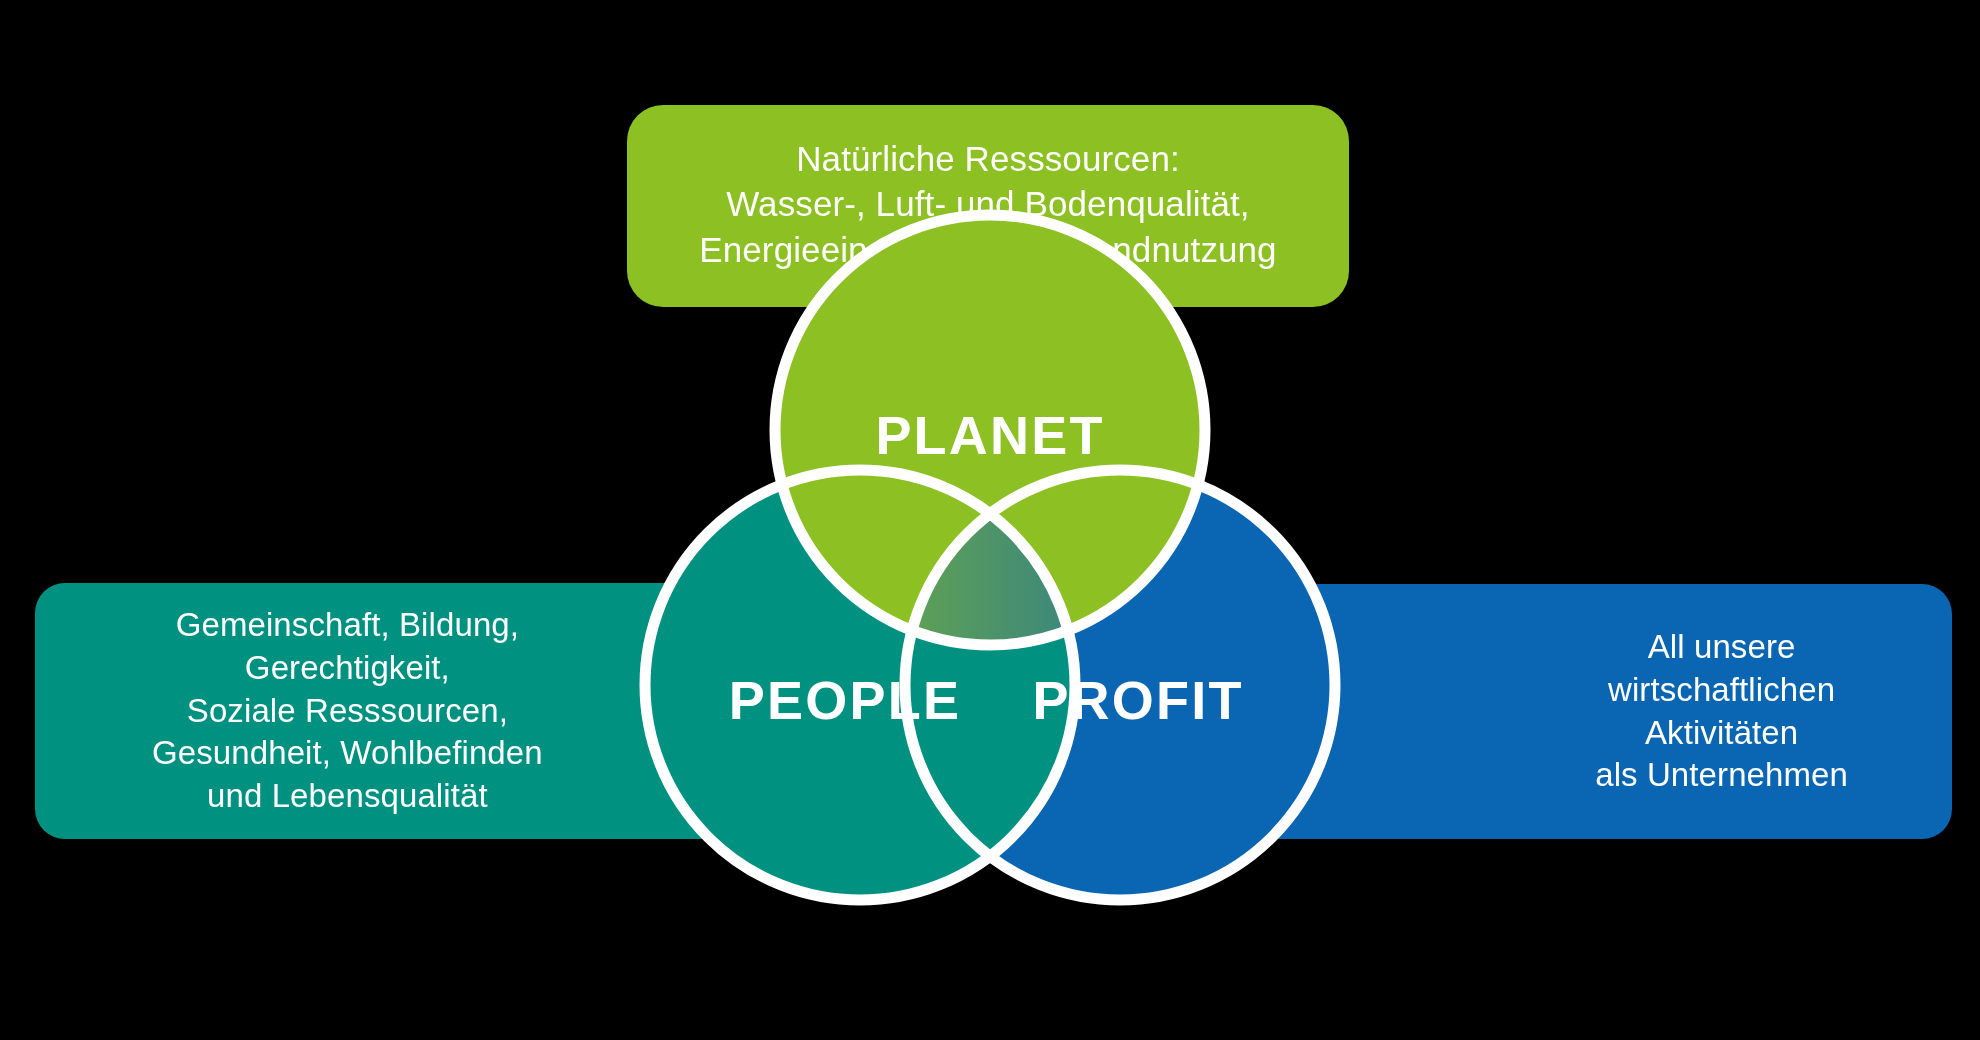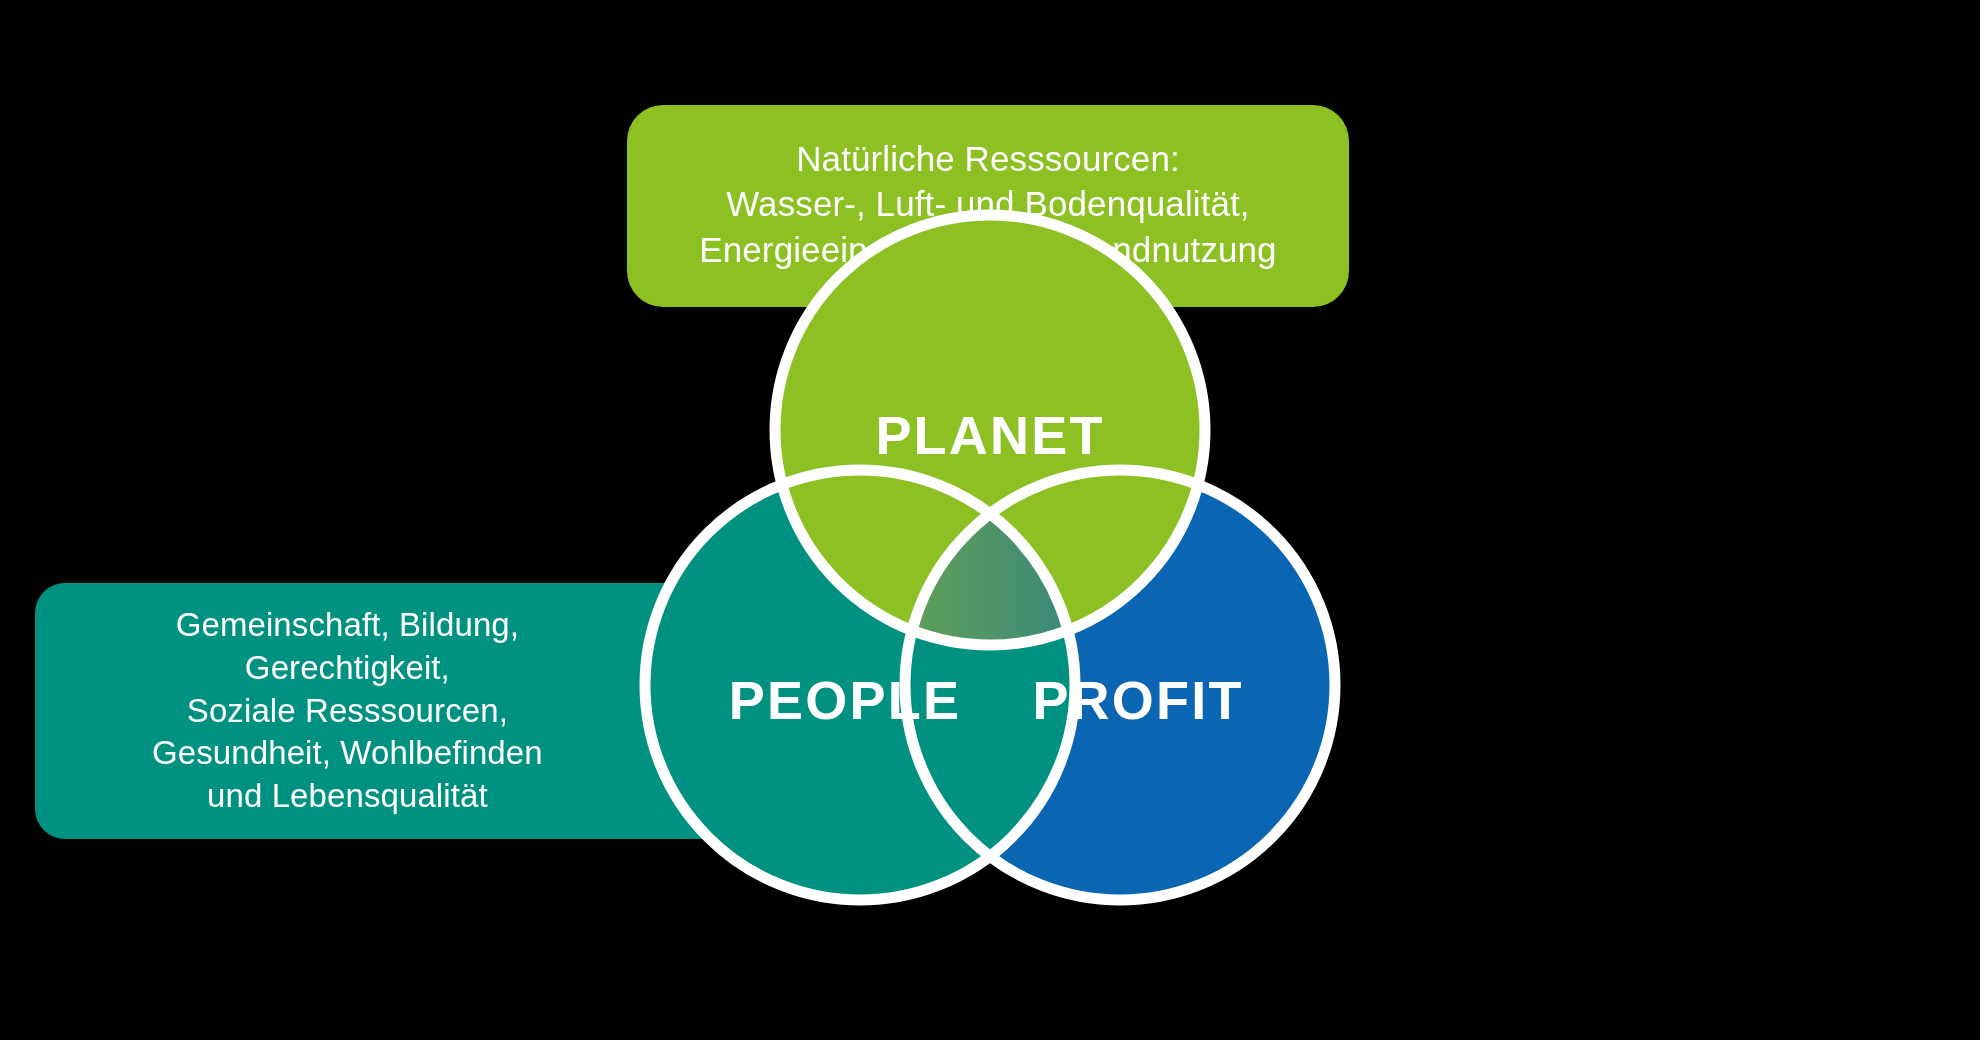--- a/index.html
+++ b/index.html
@@ -100,20 +100,24 @@
   <div class="callout" id="box-planet" style="background-color: rgb(140, 192, 35);">Natürliche Resssourcen:
 Wasser-, Luft- und Bodenqualität,
 Energieeinsparung und Landnutzung</div>
 
   <div class="callout" id="box-people" style="background-color: rgb(0, 145, 128);">Gemeinschaft, Bildung,
 Gerechtigkeit,
 Soziale Resssourcen,
 Gesundheit, Wohlbefinden
 und Lebensqualität</div>
 
+  <div class="callout" id="box-profit" style="background-color: rgb(10, 101, 178);">All unsere
+wirtschaftlichen
+Aktivitäten
+als Unternehmen</div>
 
   <svg id="venn" viewBox="0 0 1980 1040">
     <defs>
 
       <linearGradient id="centerGrad" x1="0" y1="0" x2="1" y2="0">
         <stop offset="0%" id="grad-stop-a" stop-color="#8CC023"></stop>
         <stop offset="100%" id="grad-stop-b" stop-color="#0A65B2"></stop>
       </linearGradient>
 
       <clipPath id="clip-planet">

